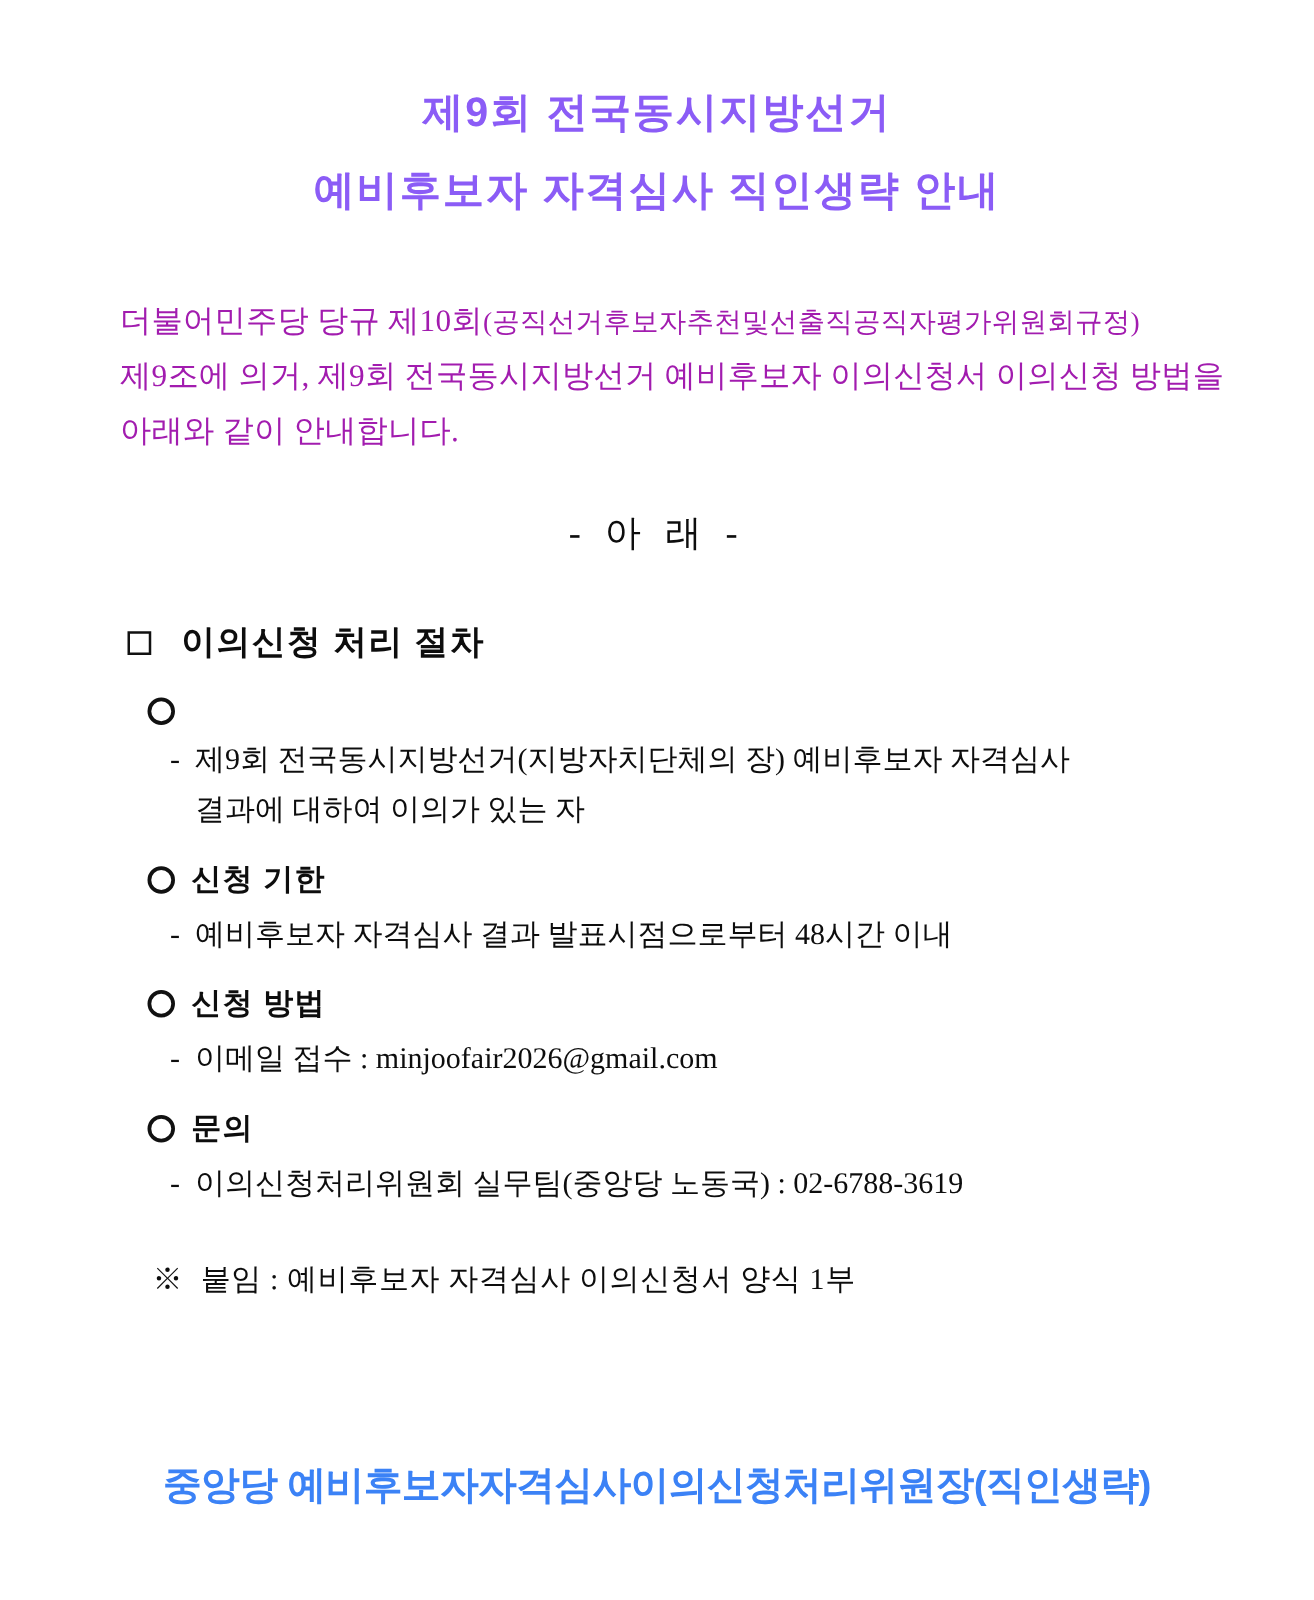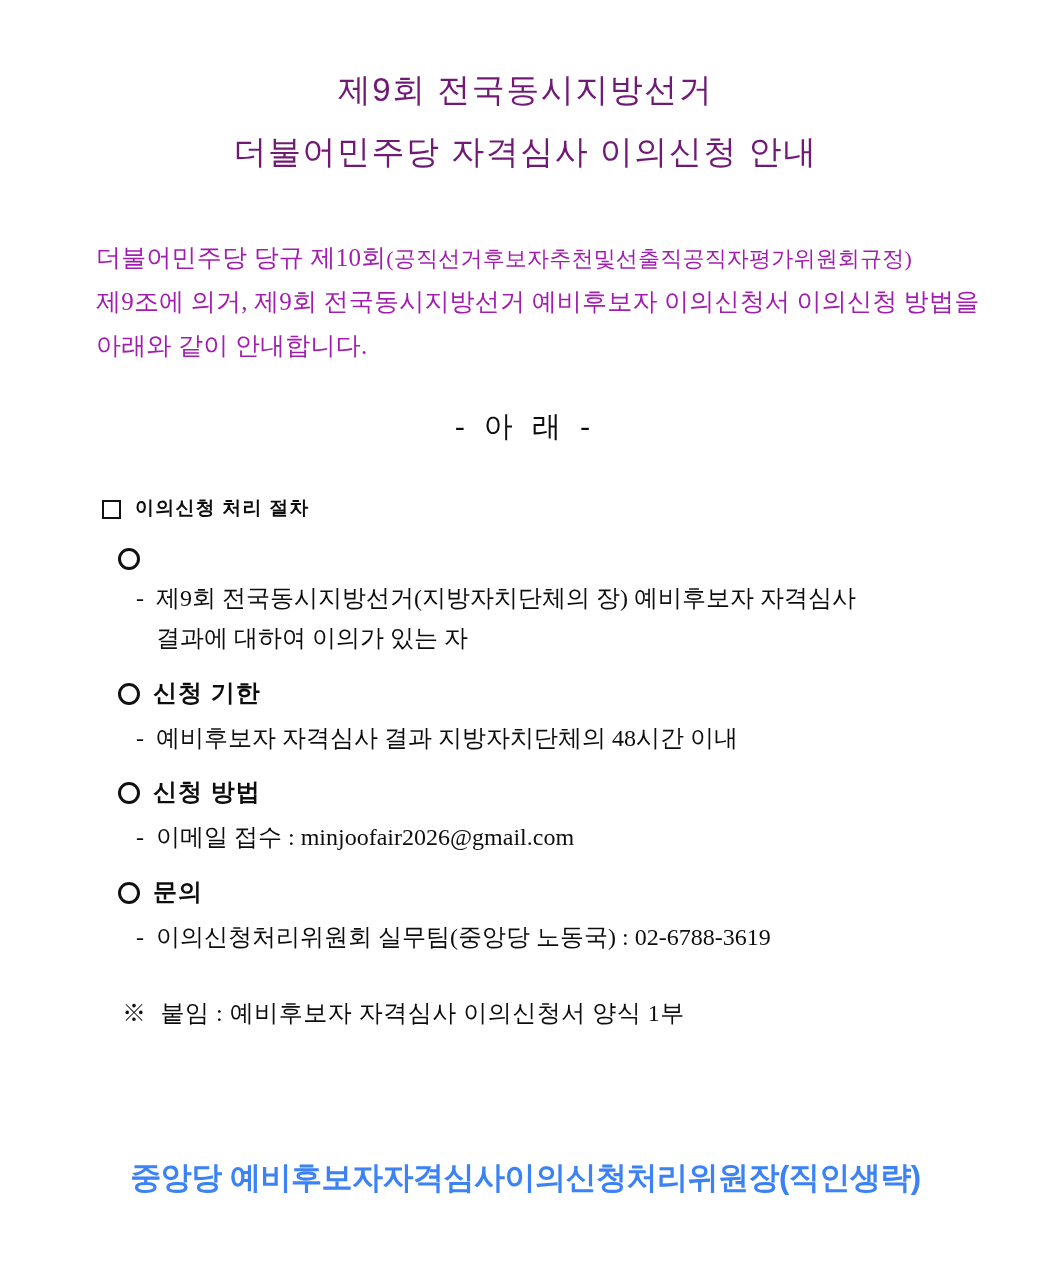--- a/index.html
+++ b/index.html
@@ -22,25 +22,25 @@
     padding: 62px 96px 40px 96px;
   }
 
   
   .title-block {
     text-align: center;
     margin: 0 0 56px 0;
   }
   .title-line {
     font-family: "Liberation Sans", "DejaVu Sans", sans-serif;
-    font-weight: normal;
+    font-weight: bold;
     font-size: 33px;
     letter-spacing: 1.5px;
     line-height: 1.7;
-    color: #701a75;
+    color: #8b5cf6;
   }
   .title-line.second {
     margin-top: 6px;
   }
 
   
   .intro {
     font-size: 25px;
     line-height: 1.75;
     letter-spacing: 0.2px;
@@ -61,26 +61,26 @@
     text-align: center;
     font-size: 29px;
     letter-spacing: 6px;
     margin: 0 0 48px 0;
   }
 
   
   .section-head {
     font-family: "Liberation Sans", "DejaVu Sans", sans-serif;
     font-weight: bold;
-    font-size: 19px;
+    font-size: 27px;
     letter-spacing: 1.2px;
     margin: 0 0 26px 6px;
     display: flex;
     align-items: center;
-    gap: 14px;
+    gap: 24px;
   }
   .sq-bullet {
     display: inline-block;
     width: 15px;
     height: 15px;
     border: 2px solid #111;
     background: #fff;
     flex: 0 0 auto;
     position: relative;
     top: 1px;
@@ -147,21 +147,21 @@
     color: #3b82f6;
   }
 </style>
 </head>
 <body>
 
 <div class="page">
 
   <div class="title-block">
     <div class="title-line">제9회 전국동시지방선거</div>
-    <div class="title-line second">더불어민주당 자격심사 이의신청 안내</div>
+    <div class="title-line second">예비후보자 자격심사 직인생략 안내</div>
   </div>
 
   <p class="intro">
     <span class="intro-line"><span>더불어민주당 당규 제10회</span><span class="small">(공직선거후보자추천및선출직공직자평가위원회규정)</span></span>
     <span class="intro-line">제9조에 의거, 제9회 전국동시지방선거 예비후보자 이의신청서 이의신청 방법을</span>
     <span class="intro-line">아래와 같이 안내합니다.</span>
   </p>
 
   <div class="below-marker">- 아 래 -</div>
 
@@ -183,21 +183,21 @@
     </div>
   </div>
 
   <div class="item">
     <div class="item-head">
       <span class="circ-bullet"></span>
       <span>신청 기한</span>
     </div>
     <div class="item-body">
       <span class="dash">-</span>
-      <span class="item-body-text">예비후보자 자격심사 결과 지방자치단체의 48시간 이내</span>
+      <span class="item-body-text">예비후보자 자격심사 결과 발표시점으로부터 48시간 이내</span>
     </div>
   </div>
 
   <div class="item">
     <div class="item-head">
       <span class="circ-bullet"></span>
       <span>신청 방법</span>
     </div>
     <div class="item-body">
       <span class="dash">-</span>

